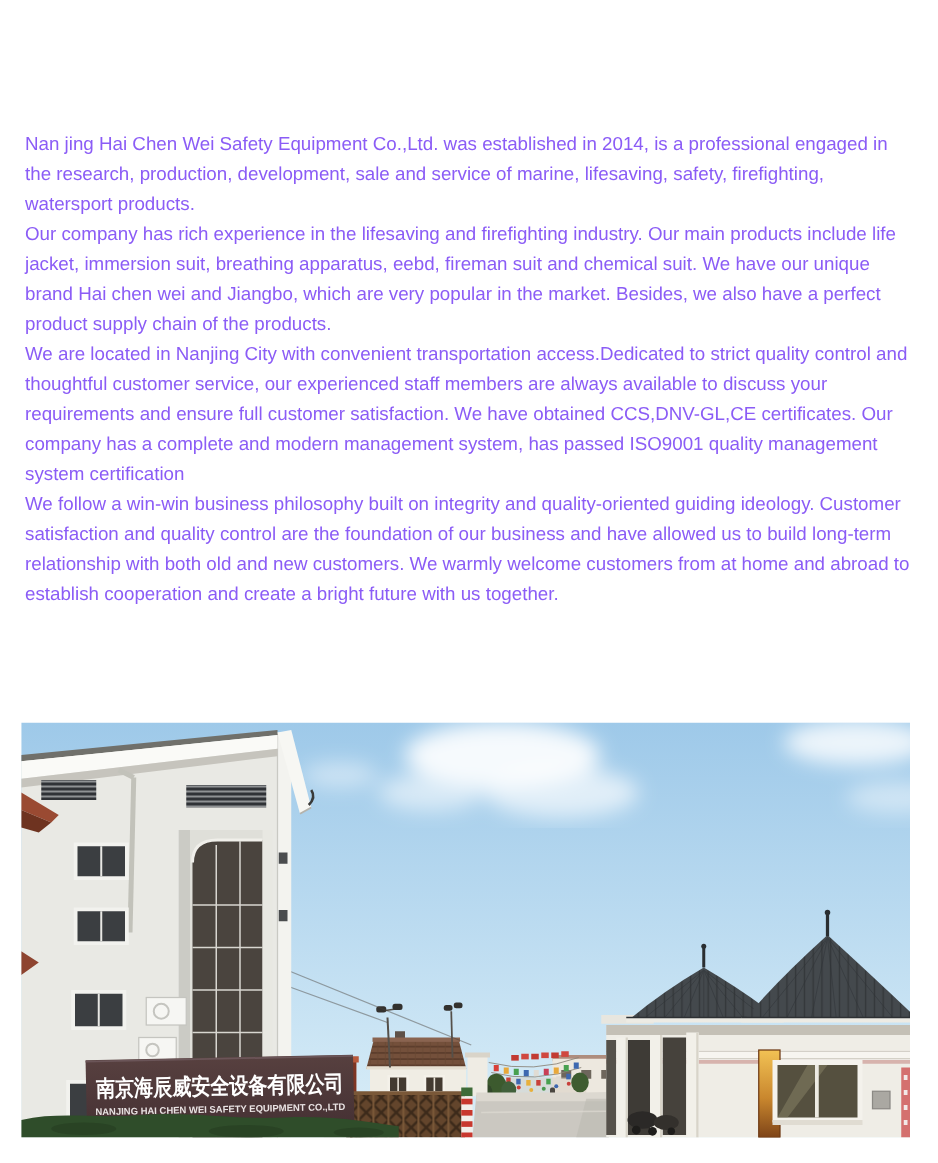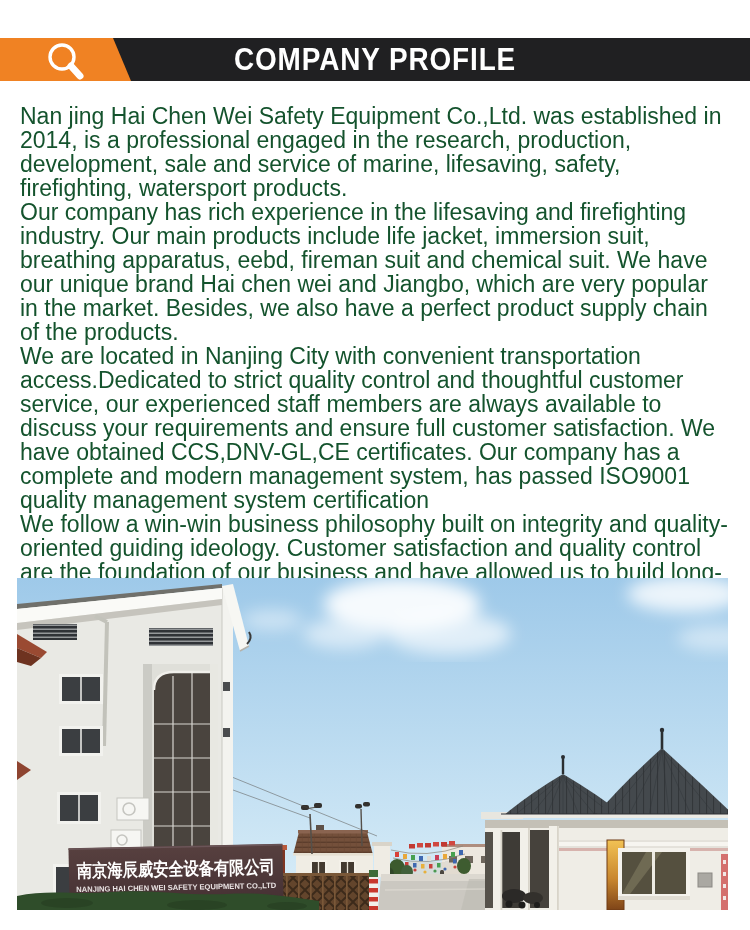--- a/index.html
+++ b/index.html
@@ -8,44 +8,35 @@
 
   
   .banner{position:absolute;top:38px;left:0;width:750px;height:43px;background:#202022;}
   .banner-accent{position:absolute;top:0;left:0;width:131px;height:43px;background:#F08223;
     clip-path:polygon(0 0,113px 0,131px 43px,0 43px);}
   .banner-title{position:absolute;top:0;left:0;width:750px;height:43px;margin:0;
     color:#ffffff;font-size:31px;font-weight:bold;line-height:43px;text-align:center;
     letter-spacing:1px;transform:scaleX(.9);transform-origin:50% 50%;}
 
   
-  .profile-text{position:absolute;top:104px;left:20px;width:712px;color:#14532d;
-    font-size:23px;line-height:24px;}
+  .profile-text{position:absolute;top:104px;left:20px;width:712px;color:#8b5cf6;
+    font-size:15px;line-height:24px;}
   .profile-text p{margin:0;}
 
   
   .photo{position:absolute;top:578px;left:17px;width:711px;height:332px;margin:0;}
   .photo svg{display:block;}
   .sign-cn{font-family:"DejaVu Sans","Liberation Sans",sans-serif;font-weight:bold;}
   .sign-en{font-family:"Liberation Sans",sans-serif;font-weight:bold;}
 </style>
 </head>
 <body>
 
 <div class="page">
 
-  <header class="banner">
-    <div class="banner-accent">
-      <svg width="131" height="43" viewBox="0 0 131 43">
-        <circle cx="62" cy="19" r="12" fill="none" stroke="#ffffff" stroke-width="3.4"></circle>
-        <line x1="71" y1="28" x2="80" y2="38" stroke="#ffffff" stroke-width="7" stroke-linecap="round"></line>
-      </svg>
-    </div>
-    <h1 class="banner-title">COMPANY PROFILE</h1>
-  </header>
 
   <section class="profile-text">
     <p>Nan jing Hai Chen Wei Safety Equipment Co.,Ltd. was established in 2014, is a professional engaged in the research, production, development, sale and service of marine, lifesaving, safety, firefighting, watersport products.</p>
     <p>Our company has rich experience in the lifesaving and firefighting industry. Our main products include life jacket, immersion suit, breathing apparatus, eebd, fireman suit and chemical suit. We have our unique brand Hai chen wei and Jiangbo, which are very popular in the market. Besides, we also have a perfect product supply chain of the products.</p>
     <p>We are located in Nanjing City with convenient transportation access.Dedicated to strict quality control and thoughtful customer service, our experienced staff members are always available to discuss your requirements and ensure full customer satisfaction. We have obtained CCS,DNV-GL,CE certificates. Our company has a complete and modern management system, has passed ISO9001 quality management system certification</p>
     <p>We follow a win-win business philosophy built on integrity and quality-oriented guiding ideology. Customer satisfaction and quality control are the foundation of our business and have allowed us to build long-term relationship with both old and new customers. We warmly welcome customers from at home and abroad to establish cooperation and create a bright future with us together.</p>
   </section>
 
   <figure class="photo">
     <svg width="711" height="332" viewBox="0 0 711 332">

